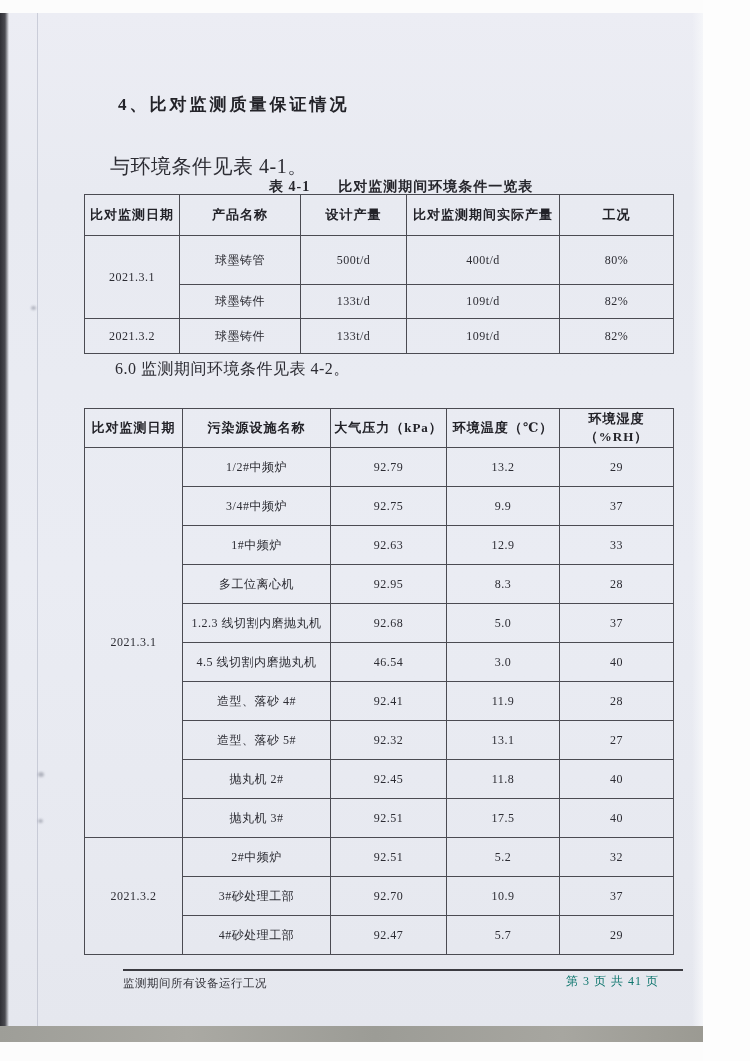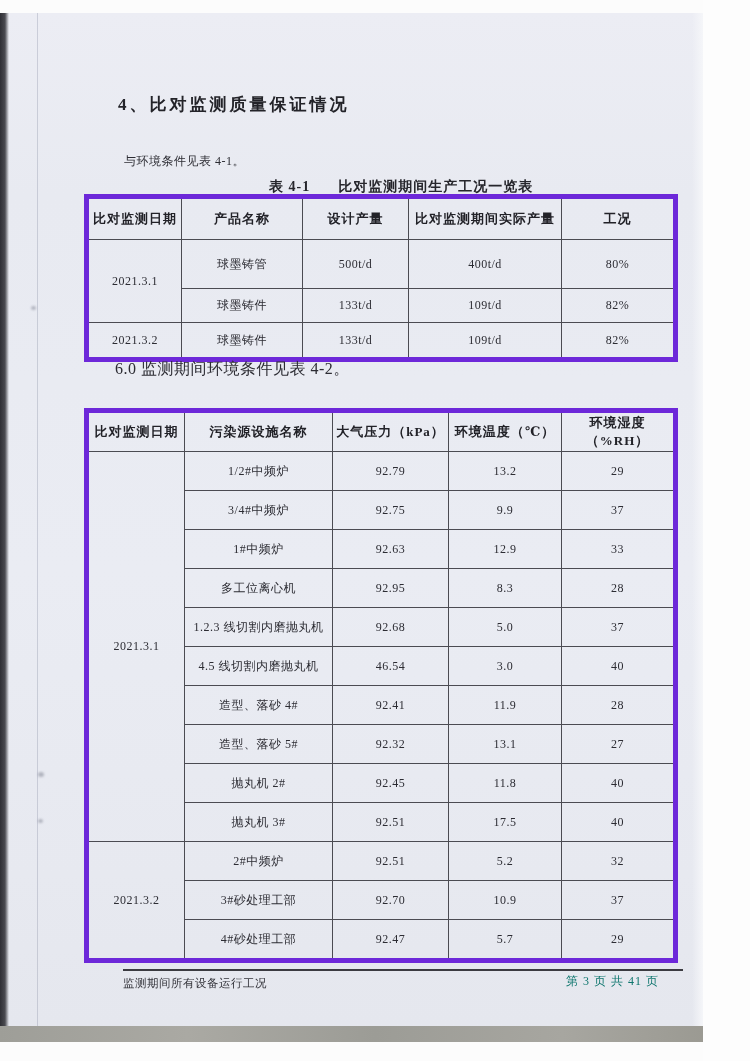--- a/index.html
+++ b/index.html
@@ -19,30 +19,30 @@
   .smudge{position:absolute;border-radius:50%;background:rgba(110,115,130,0.45);filter:blur(1px);}
   .s1{left:31px;top:306px;width:5px;height:4px;}
   .s2{left:38px;top:772px;width:6px;height:5px;}
   .s3{left:38px;top:819px;width:5px;height:4px;}
 
   
   .abs{position:absolute;}
   .h41{left:118px;top:93px;font-size:17px;font-weight:bold;letter-spacing:3px;color:#232329;}
   .p41l1{left:146px;top:122px;width:534px;font-size:15.5px;letter-spacing:0.5px;
          text-align:justify;text-align-last:justify;}
-  .p41l2{left:124px;top:153px;font-size:12px;letter-spacing:0.5px;}
+  .p41l2{left:110px;top:153px;font-size:20px;letter-spacing:0.5px;}
   .p42{left:115px;top:359px;font-size:16px;letter-spacing:0.5px;}
   .cap{font-size:14px;font-weight:bold;color:#26262c;letter-spacing:1px;white-space:nowrap;}
   .cap1{left:269px;top:178px;}
   .cap2{left:280px;top:383px;}
   .cap .cap-label{margin-right:28px;}
 
   
   table.doc{border-collapse:collapse;table-layout:fixed;position:absolute;left:84px;
-            border:5px solid #6d28d9;background:transparent;}
+            border:1px solid #6d28d9;background:transparent;}
   table.doc th,table.doc td{border:1px solid #4b4b52;text-align:center;vertical-align:middle;
             padding:0;overflow:hidden;}
   table.doc th{font-size:13px;font-weight:bold;color:#222228;letter-spacing:1px;}
   table.doc td{font-size:12px;color:#2c2c33;letter-spacing:0.5px;}
   #table1{top:194px;width:589px;}
   #table1 tr.hrow th{height:40px;}
   #table1 tr.r1 td{height:48px;}
   #table1 tr.r2 td{height:33px;}
   #table1 tr.r3 td{height:34px;}
   #table2{top:408px;width:589px;}
@@ -64,21 +64,21 @@
   <div class="fold-line"></div>
   <div class="smudge s1"></div>
   <div class="smudge s2"></div>
   <div class="smudge s3"></div>
   <div class="bed-band"></div>
 
   <div class="abs h41">4、比对监测质量保证情况</div>
   <div class="abs p41l2">与环境条件见表 4-1。</div>
 
   <div class="abs cap cap1">
-    <span class="cap-label">表 4-1</span><span>比对监测期间生产工况一览表</span>
+    <span class="cap-label">表 4-1</span><span>比对监测期间环境条件一览表</span>
   </div>
 
   <table class="doc" id="table1">
     <colgroup>
       <col style="width:95px">
         <col style="width:121px">
         <col style="width:106px">
         <col style="width:153px">
         <col style="width:114px">
     </colgroup>

